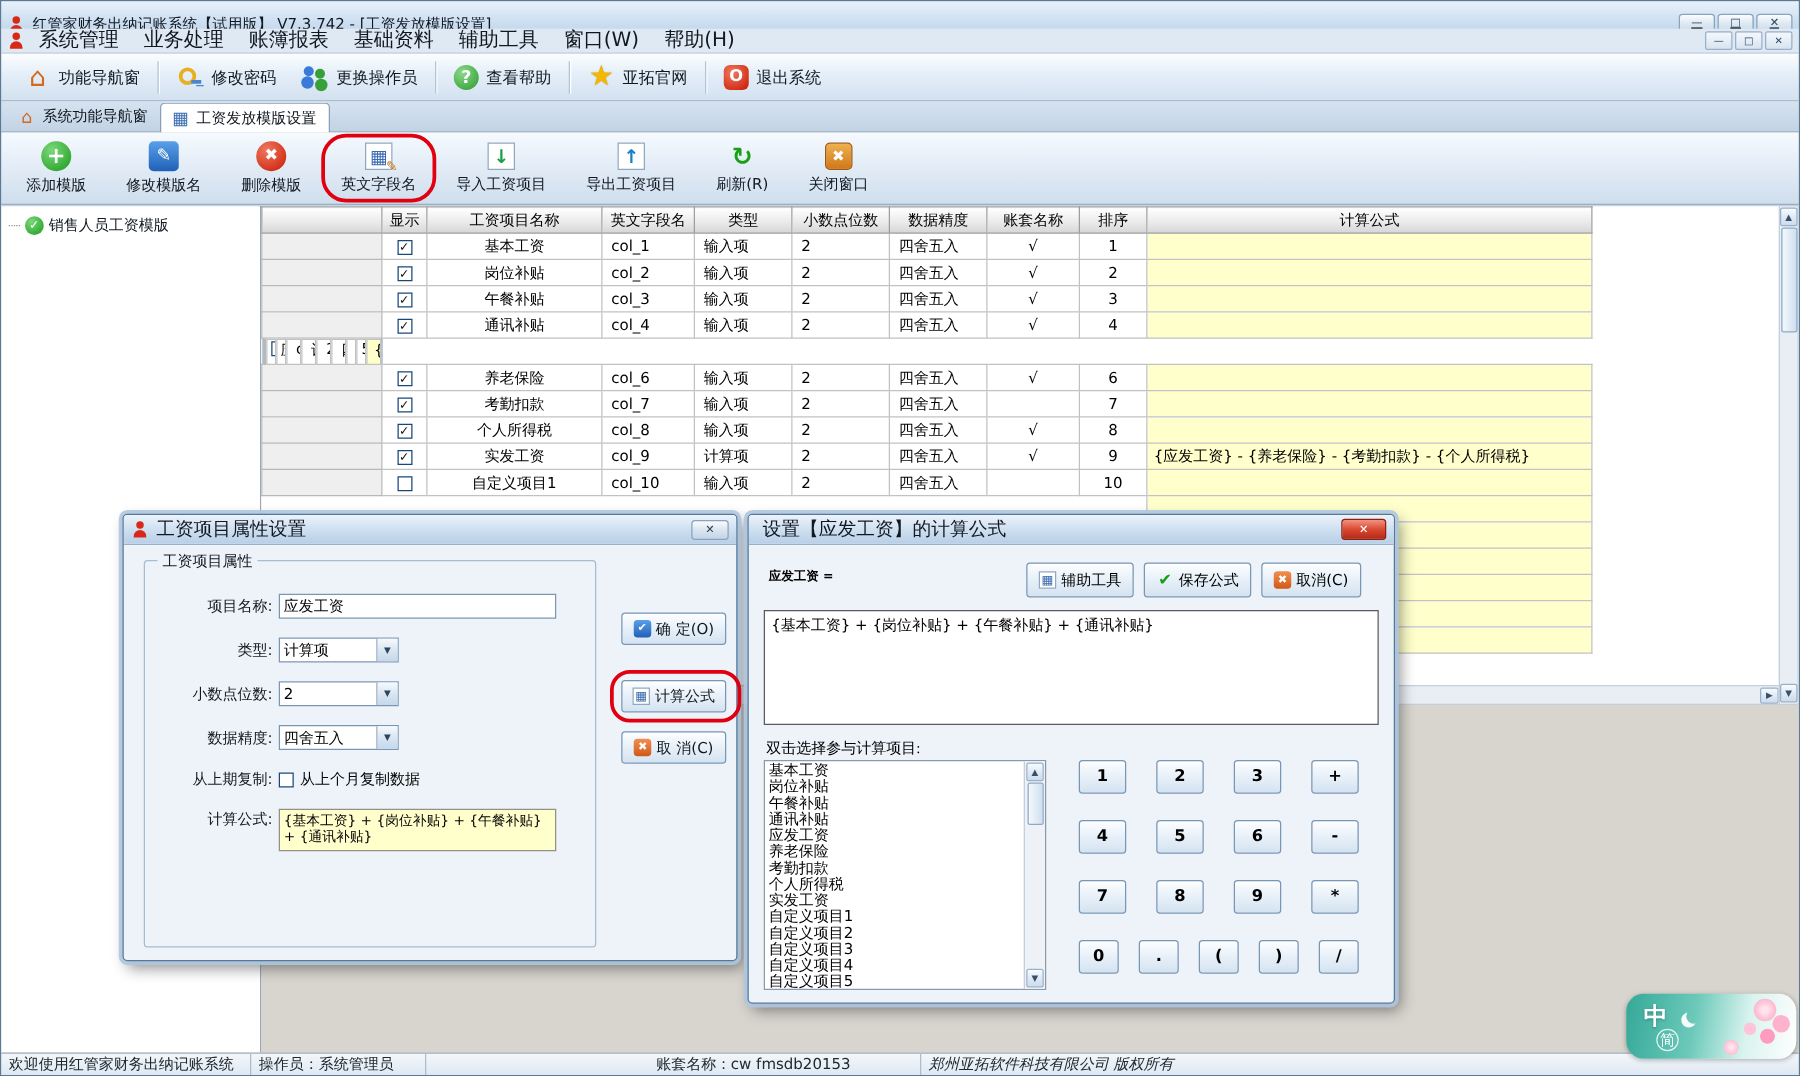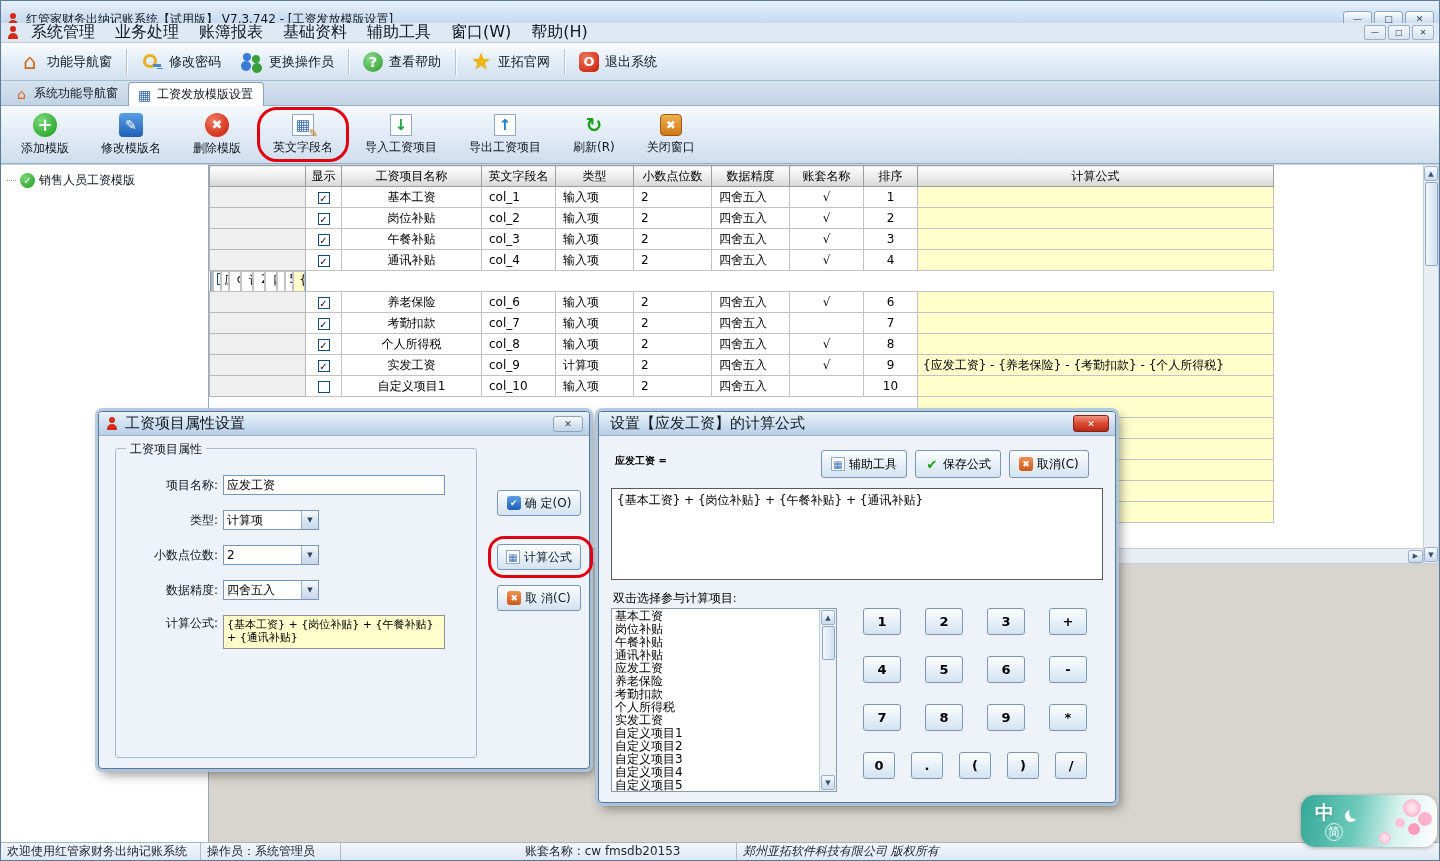--- a/index.html
+++ b/index.html
@@ -544,20 +544,25 @@
             <span class="sel-arrow">▼</span>
           </div>
         </div>
         <div class="frow">
           <span class="flabel">数据精度:</span>
           <div class="sel">
             <span class="sel-text">四舍五入</span>
             <span class="sel-arrow">▼</span>
           </div>
         </div>
+        <div class="frow">
+          <span class="flabel">从上期复制:</span>
+          <span class="cbx"></span>
+          <span class="ftext">从上个月复制数据</span>
+        </div>
         <div class="frow top">
           <span class="flabel">计算公式:</span>
           <div class="formula-area">{基本工资} + {岗位补贴} + {午餐补贴} + {通讯补贴}</div>
         </div>
       </div>
       <div class="d1-btns">
         <div class="dbtn" id="okBtn">
           <span class="bic bic-ok">✔</span>
           <span class="lbl">确 定(O)</span>
         </div>

